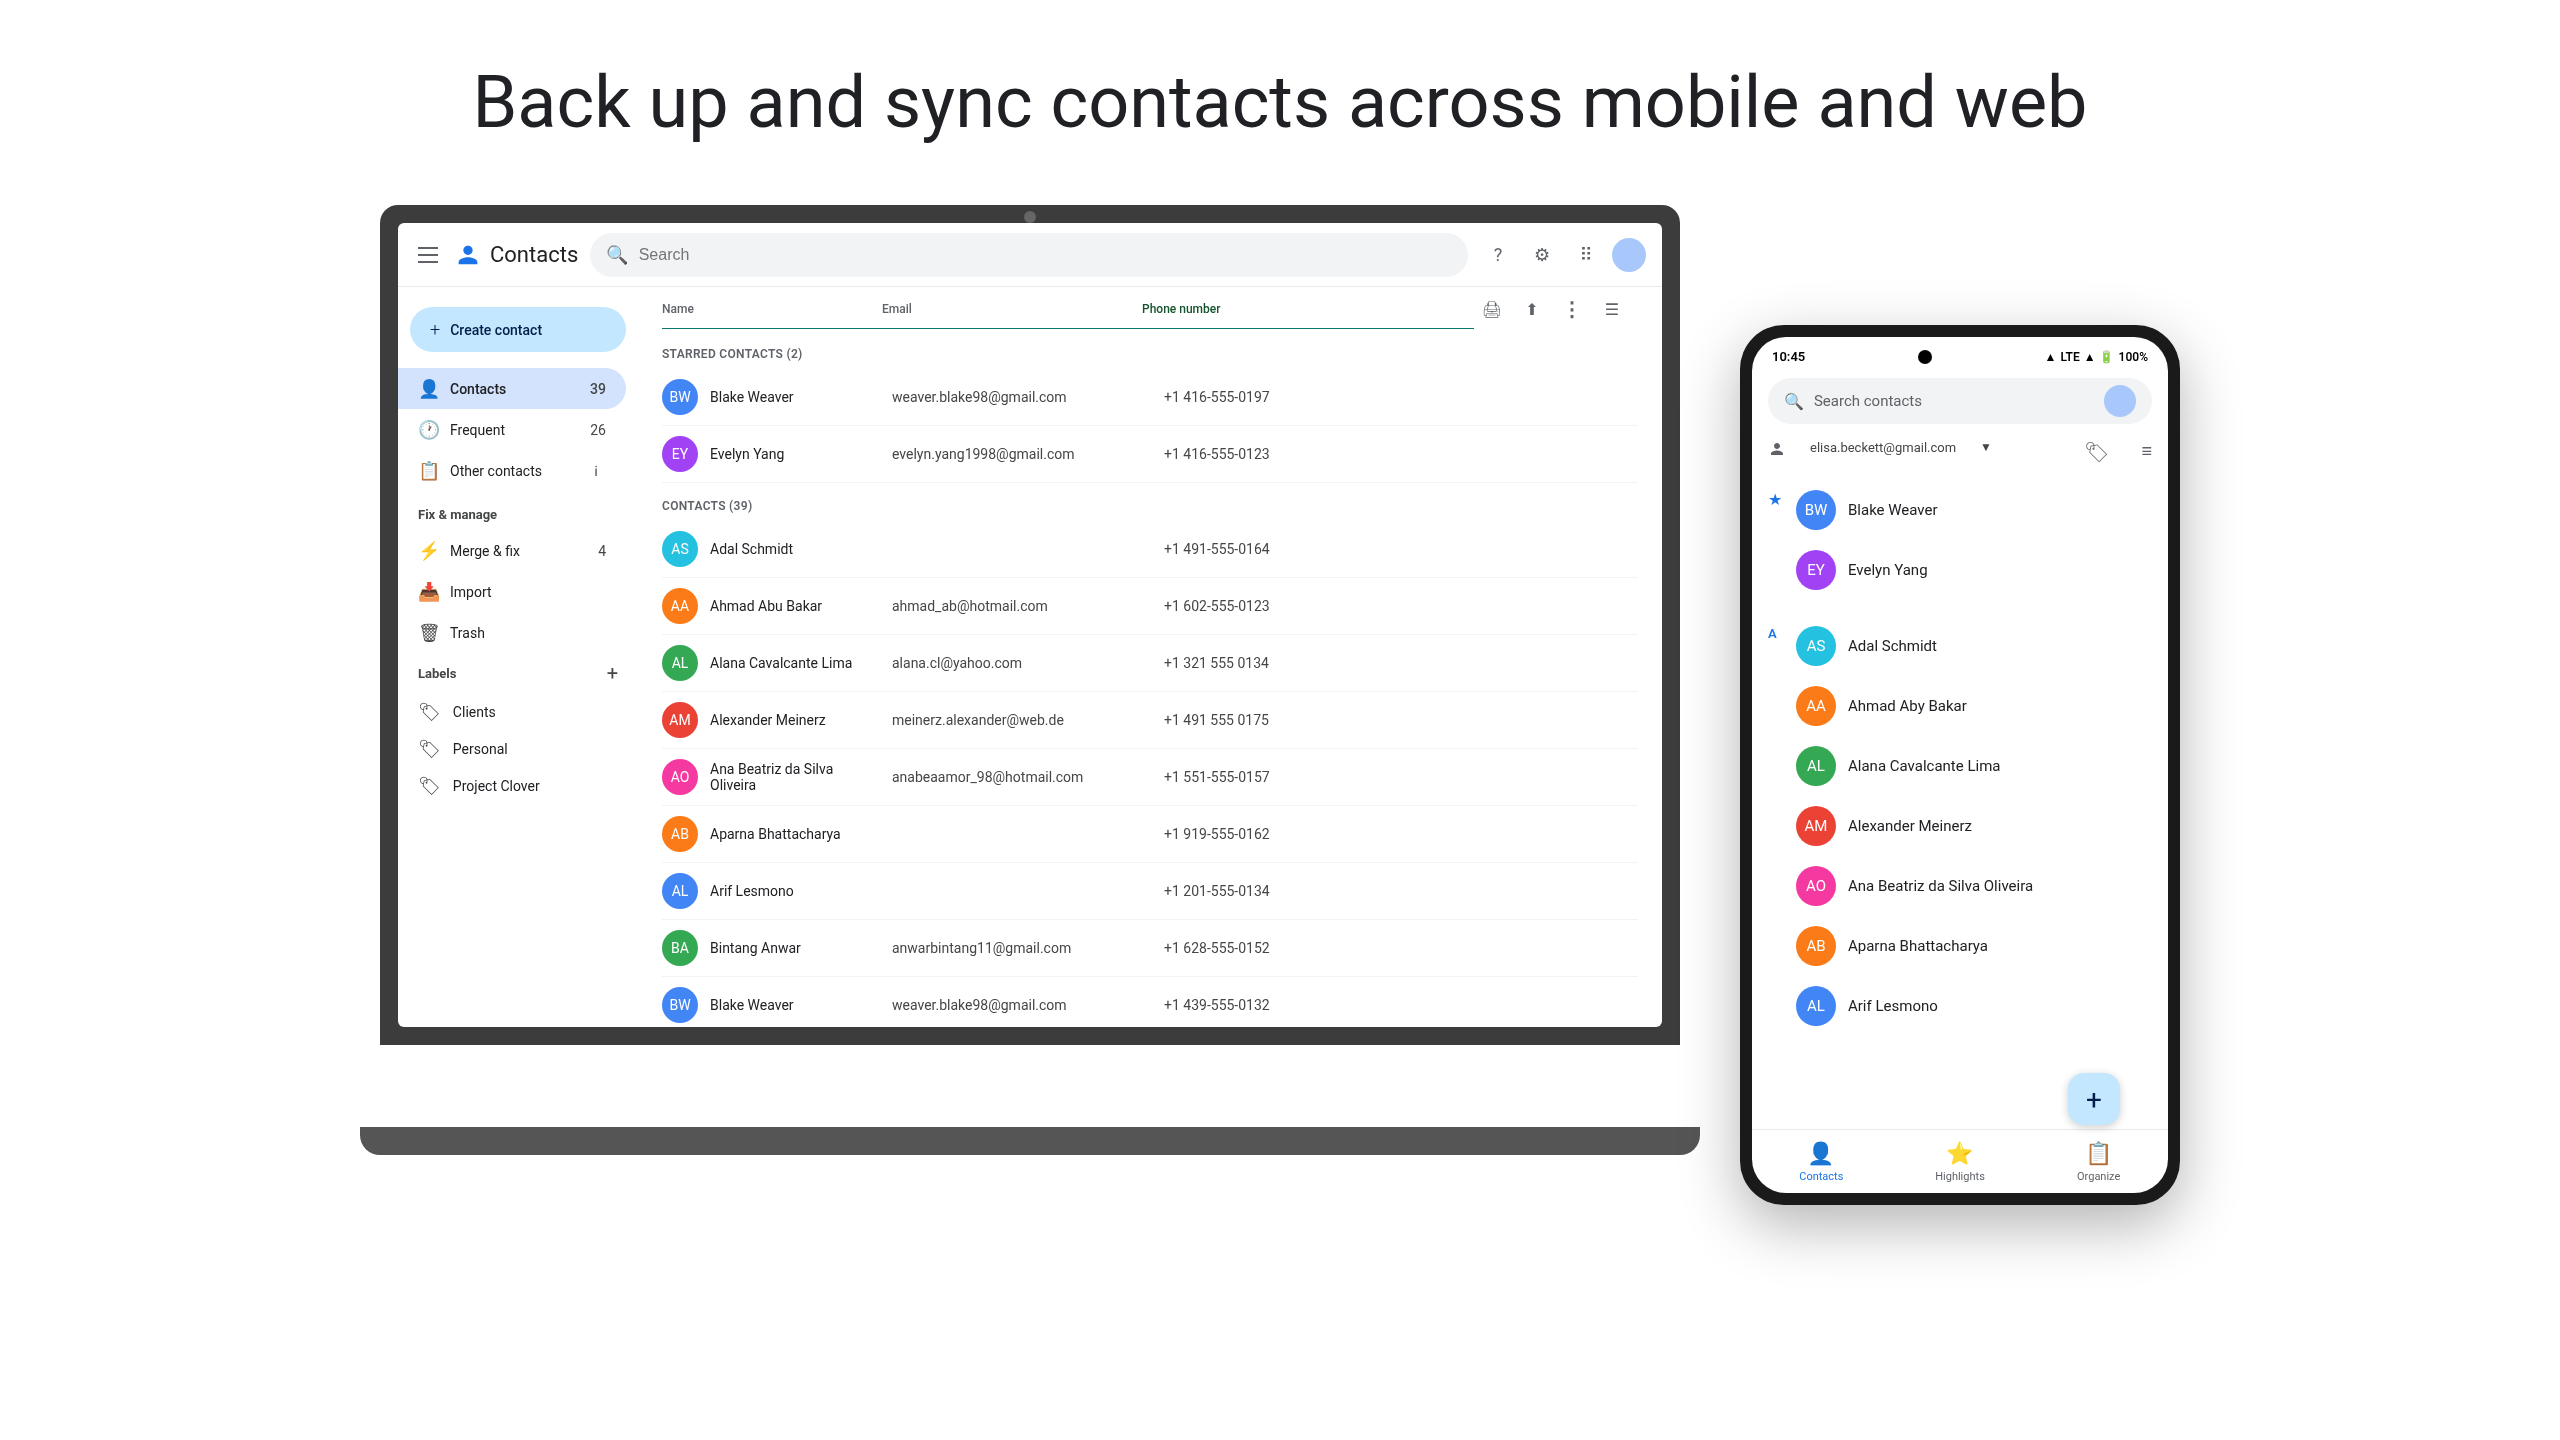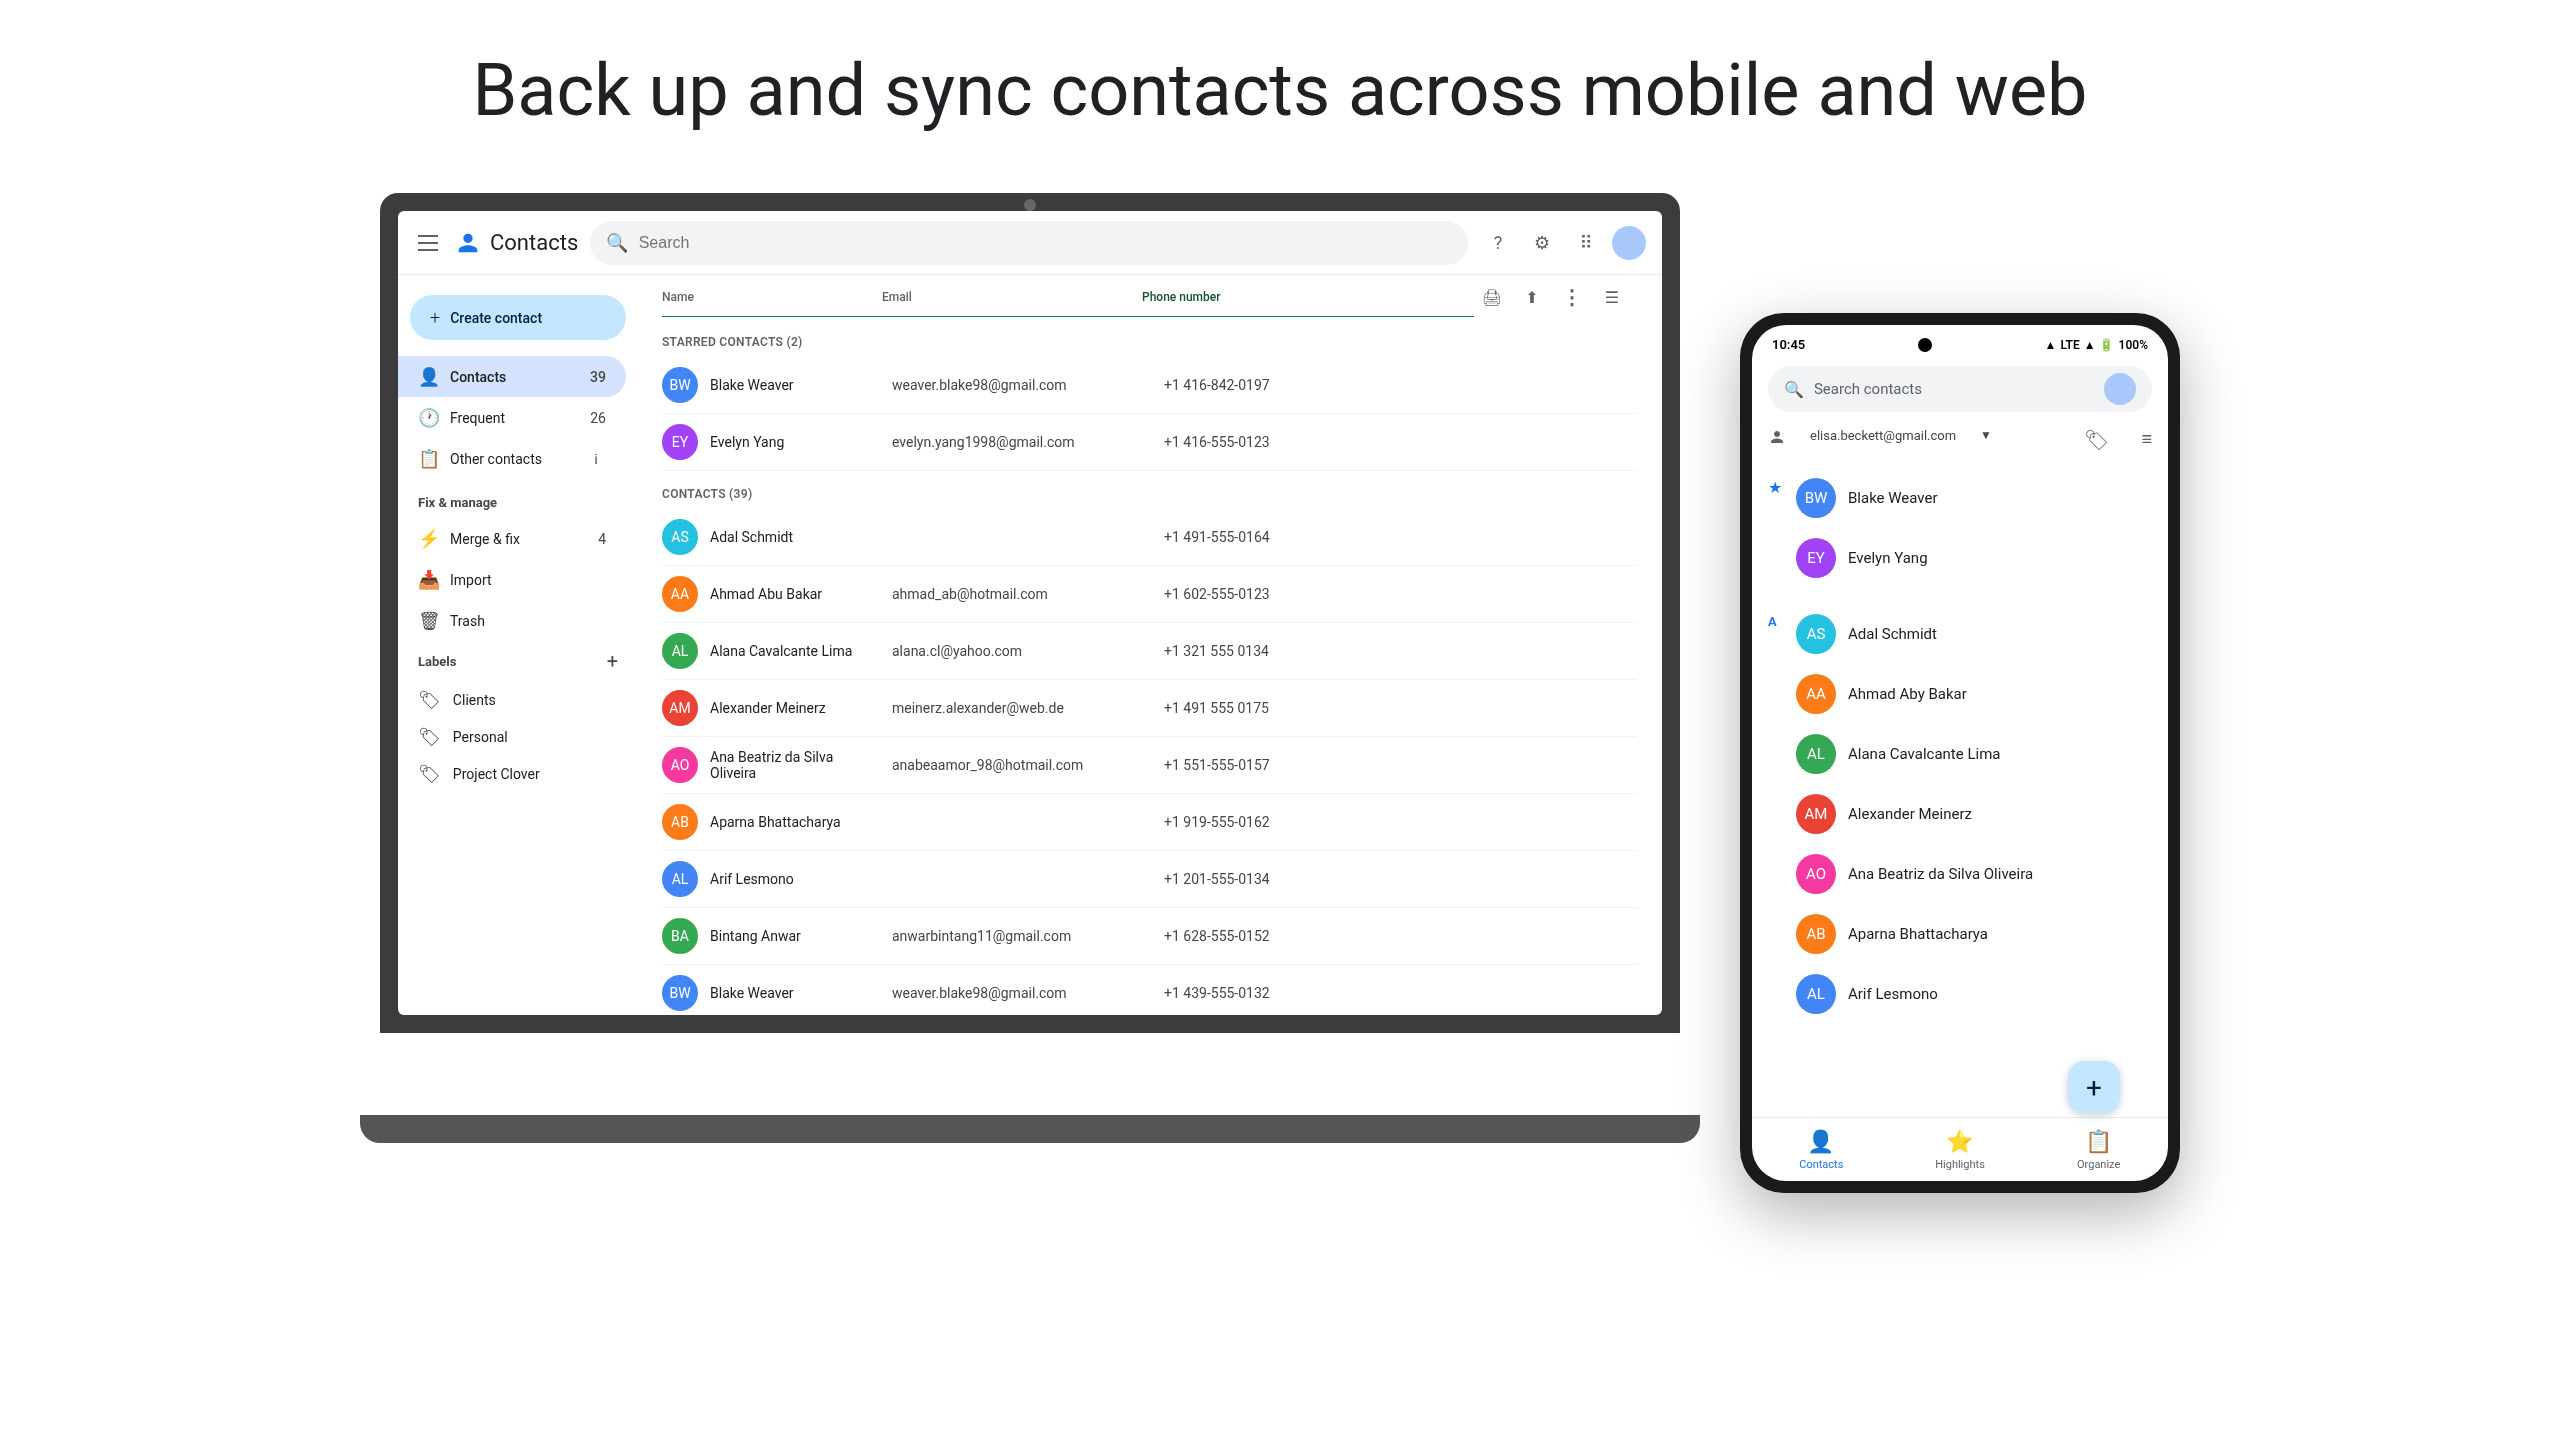--- a/index.html
+++ b/index.html
@@ -11,21 +11,21 @@
       overflow: hidden;
       display: flex;
       flex-direction: column;
       align-items: center;
     }
 
     .page-title {
       font-size: 72px;
       font-weight: 400;
       color: #202124;
-      margin-top: 48px;
+      margin-top: 60px;
       margin-bottom: 60px;
       text-align: center;
     }
 
     .devices-container {
       position: relative;
       width: 1800px;
       height: 1100px;
     }
 
@@ -579,21 +579,21 @@
                   <span class="icon-btn" style="font-size:16px;">☰</span>
                 </div>
               </div>
 
               <div class="section-label">STARRED CONTACTS (2)</div>
 
               <div class="contact-row">
                 <div class="contact-avatar av-blue">BW</div>
                 <div class="contact-name">Blake Weaver</div>
                 <div class="contact-email">weaver.blake98@gmail.com</div>
-                <div class="contact-phone">+1 416-842-0197</div>
+                <div class="contact-phone">+1 416-555-0197</div>
               </div>
               <div class="contact-row">
                 <div class="contact-avatar av-purple">EY</div>
                 <div class="contact-name">Evelyn Yang</div>
                 <div class="contact-email">evelyn.yang1998@gmail.com</div>
                 <div class="contact-phone">+1 416-555-0123</div>
               </div>
 
               <div class="section-label">CONTACTS (39)</div>
 

